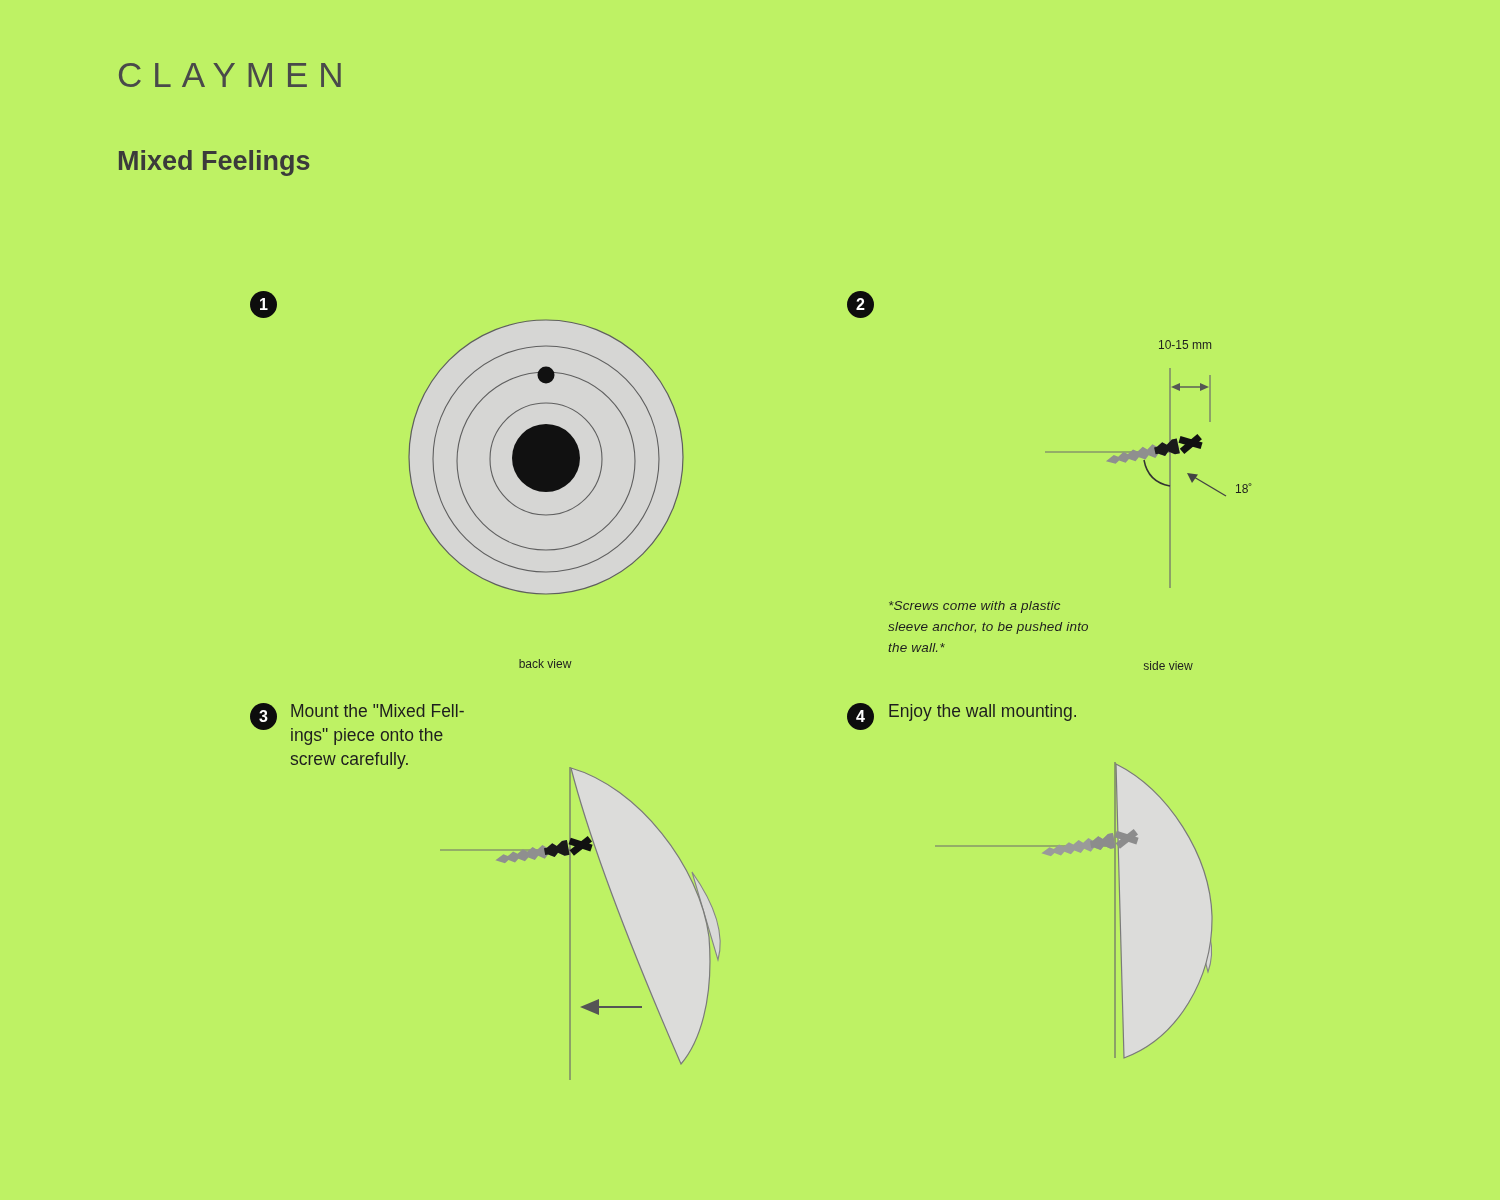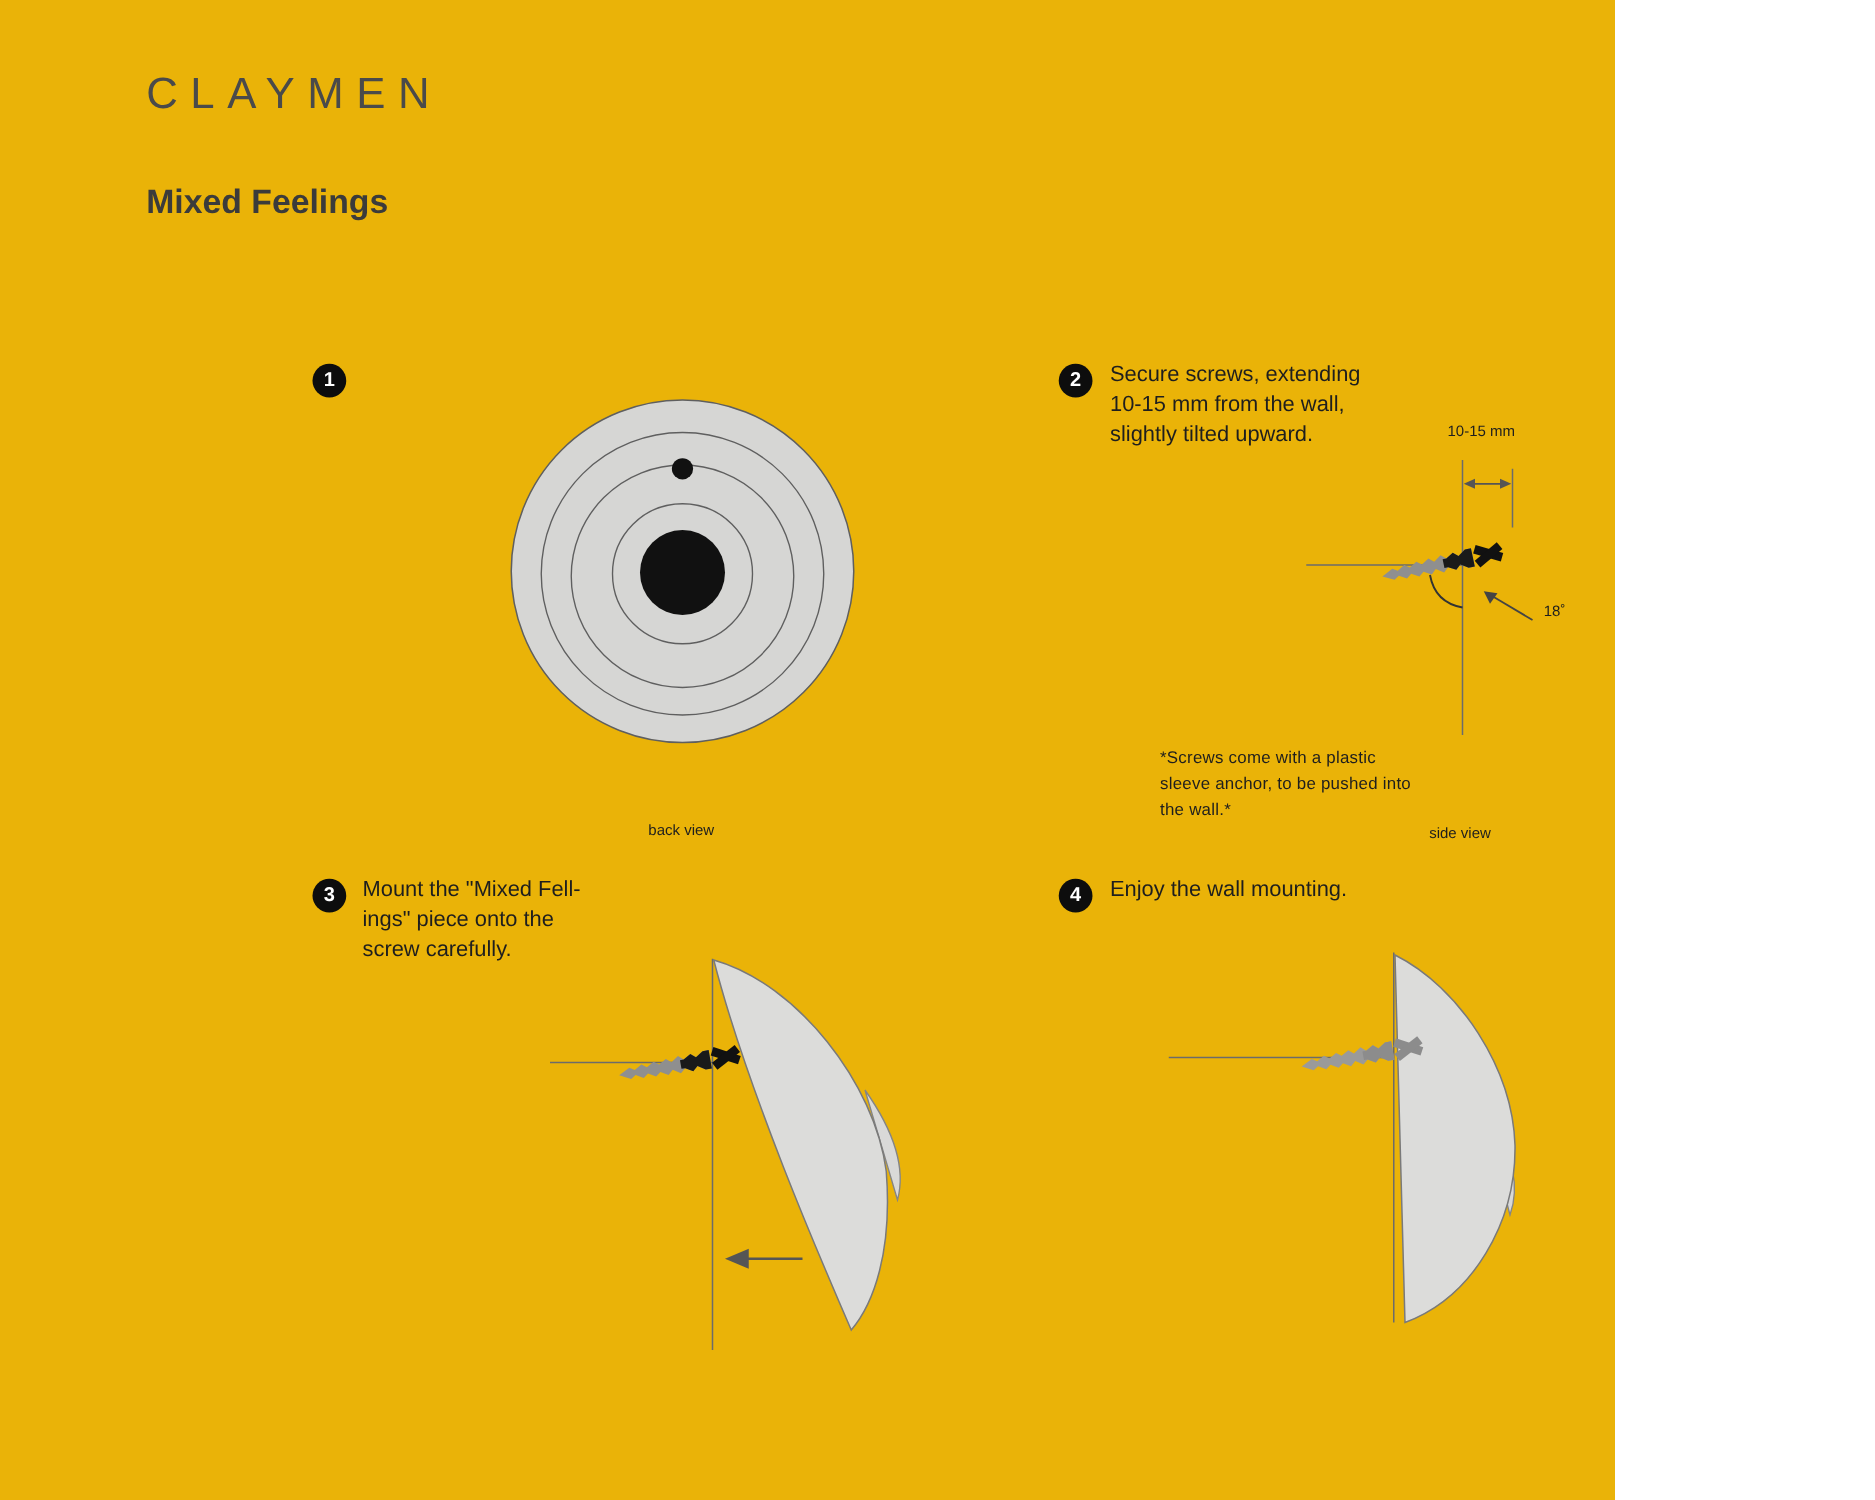--- a/index.html
+++ b/index.html
@@ -1,17 +1,17 @@
 <!DOCTYPE html>
 <html><head>
 <meta charset="utf-8">
 <style>
   html,body { margin:0; padding:0; background:#ffffff; }
   .page {
-    position:relative; width:1292px; height:1200px; background:#eab308;
+    position:relative; width:1500px; height:1200px; background:#bef264;
     font-family:"Liberation Sans", sans-serif; color:#222; overflow:hidden;
   }
   .abs { position:absolute; }
   .brand-title { font-size:35px; letter-spacing:10px; color:#4a4a4a; font-weight:400; }
   .product-title { font-size:27px; color:#3b3b3b; font-weight:700; }
   .badge {
     width:27px; height:27px; border-radius:50%; background:#0d0d0d; color:#ffffff;
     font-size:16px; font-weight:bold; display:flex; align-items:center; justify-content:center;
   }
   .step-text { font-size:17.5px; line-height:1.38; white-space:pre-line; color:#1e1e1e; }
@@ -59,39 +59,36 @@
     <circle cx="146" cy="153" r="89" fill="none" stroke="#5f5f5f" stroke-width="1.1"></circle>
     <circle cx="146" cy="151" r="56" fill="none" stroke="#5f5f5f" stroke-width="1.1"></circle>
     <circle cx="146" cy="150" r="34" fill="#111111"></circle>
     <circle cx="146" cy="67" r="8.5" fill="#111111"></circle>
   </svg>
   <div class="abs small-label caption" style="left:480px; top:625px; width:130px;">back view</div>
 
   <div class="abs badge" style="left:847px; top:291px;">
     <span>2</span>
   </div>
-  <div class="abs step-text" style="left:888px; top:287px; width:230px;">Secure screws, extending
-10-15 mm from the wall,
-slightly tilted upward.</div>
 
   <svg class="abs" style="left:1030px; top:330px;" width="260" height="270" viewBox="0 0 260 270">
     <line x1="140" y1="38" x2="140" y2="258" stroke="#6b6b6b" stroke-width="1.2"></line>
     <line x1="15" y1="122" x2="140" y2="122" stroke="#6b6b6b" stroke-width="1.2"></line>
     <line x1="180" y1="45" x2="180" y2="92" stroke="#6b6b6b" stroke-width="1.2"></line>
     <line x1="148" y1="57" x2="172" y2="57" stroke="#555555" stroke-width="1.4"></line>
     <polygon points="141,57 150,53 150,61" fill="#555555"></polygon>
     <polygon points="179,57 170,53 170,61" fill="#555555"></polygon>
     <use href="#screw-dark" transform="translate(162,113) rotate(-12)"></use>
     <path d="M 114 130 Q 118 152 140 156" fill="none" stroke="#333333" stroke-width="1.5"></path>
     <line x1="196" y1="166" x2="164" y2="147" stroke="#444444" stroke-width="1.4"></line>
     <polygon points="157,143 168,144.5 162,153" fill="#444444"></polygon>
   </svg>
   <div class="abs small-label" style="left:1158px; top:338px;">10-15 mm</div>
   <div class="abs small-label" style="left:1235px; top:482px;">18˚</div>
-  <div class="abs footnote" style="left:928px; top:596px; width:240px;">*Screws come with a plastic
+  <div class="abs footnote" style="left:888px; top:596px; width:240px;font-style:italic;">*Screws come with a plastic
 sleeve anchor, to be pushed into
 the wall.*</div>
   <div class="abs small-label caption" style="left:1108px; top:627px; width:120px;">side view</div>
 
   <div class="abs badge" style="left:250px; top:703px;">
     <span>3</span>
   </div>
   <div class="abs step-text" style="left:290px; top:699px; width:200px;">Mount the "Mixed Fell-
 ings" piece onto the
 screw  carefully.</div>

